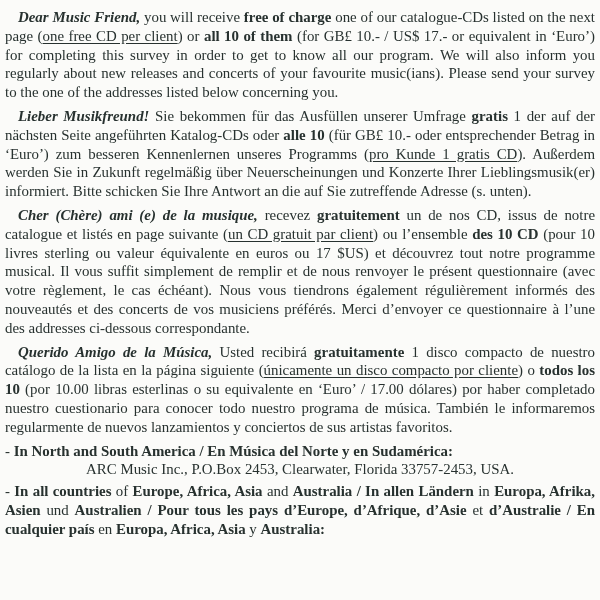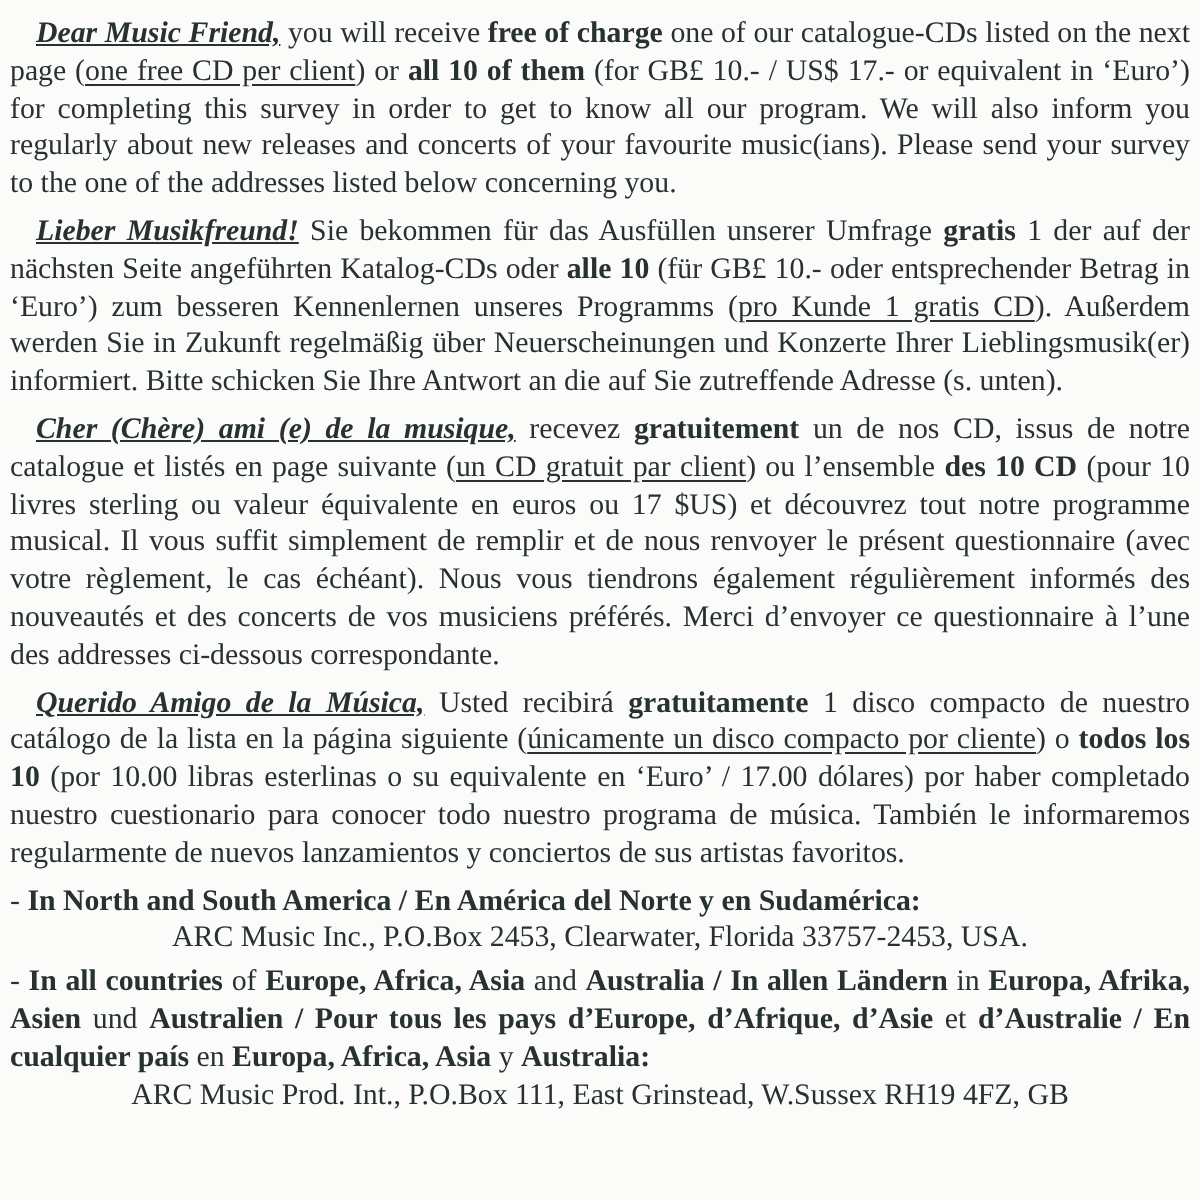--- a/index.html
+++ b/index.html
@@ -32,39 +32,38 @@
     margin: 0;
     text-indent: 0;
   }
   .addr-line {
     margin: 0 0 3px 0;
     text-indent: 0;
     text-align: center;
   }
   .seg.regular { font-weight: 400; font-style: normal; }
   .seg.bold { font-weight: 700; margin-top: 20px; }
-  .seg.bold-italic { font-weight: 700; font-style: italic; text-decoration: underline; }
+  .seg.bold-italic { font-weight: 700; font-style: italic; }
   .seg.underline { text-decoration: underline; text-underline-offset: 2px; margin-top: 16px; }
 </style>
 </head>
 <body>
 
 <div class="page">
 
   <p class="para"><span class="seg bold-italic">Dear Music Friend,</span><span class="seg regular"> you will receive </span><span class="seg bold">free of charge</span><span class="seg regular"> one of our catalogue-CDs listed on the next page (</span><span class="seg underline">one free CD per client</span><span class="seg regular">) or </span><span class="seg bold">all 10 of them</span><span class="seg regular"> (for GB£ 10.- / US$ 17.- or equivalent in ‘Euro’) for completing this survey in order to get to know all our program. We will also inform you regularly about new releases and concerts of your favourite music(ians). Please send your survey to the one of the addresses listed below concerning you.</span></p>
 
   <p class="para"><span class="seg bold-italic">Lieber Musikfreund!</span><span class="seg regular"> Sie bekommen für das Ausfüllen unserer Umfrage </span><span class="seg bold">gratis</span><span class="seg regular"> 1 der auf der nächsten Seite angeführten Katalog-CDs oder </span><span class="seg bold">alle 10</span><span class="seg regular"> (für GB£ 10.- oder entsprechender Betrag in ‘Euro’) zum besseren Kennenlernen unseres Programms (</span><span class="seg underline">pro Kunde 1 gratis CD</span><span class="seg regular">). Außerdem werden Sie in Zukunft regelmäßig über Neuerscheinungen und Konzerte Ihrer Lieblingsmusik(er) informiert. Bitte schicken Sie Ihre Antwort an die auf Sie zutreffende Adresse (s. unten).</span></p>
 
   <p class="para"><span class="seg bold-italic">Cher (Chère) ami (e) de la musique,</span><span class="seg regular"> recevez </span><span class="seg bold">gratuitement</span><span class="seg regular"> un de nos CD, issus de notre catalogue et listés en page suivante (</span><span class="seg underline">un CD gratuit par client</span><span class="seg regular">) ou l’ensemble </span><span class="seg bold">des 10 CD</span><span class="seg regular"> (pour 10 livres sterling ou valeur équivalente en euros ou 17 $US) et découvrez tout notre programme musical. Il vous suffit simplement de remplir et de nous renvoyer le présent questionnaire (avec votre règlement, le cas échéant). Nous vous tiendrons également régulièrement informés des nouveautés et des concerts de vos musiciens préférés. Merci d’envoyer ce questionnaire à l’une des addresses ci-dessous correspondante.</span></p>
 
   <p class="para"><span class="seg bold-italic">Querido Amigo de la Música,</span><span class="seg regular"> Usted recibirá </span><span class="seg bold">gratuitamente</span><span class="seg regular"> 1 disco compacto de nuestro catálogo de la lista en la página siguiente (</span><span class="seg underline">únicamente un disco compacto por cliente</span><span class="seg regular">) o </span><span class="seg bold">todos los 10</span><span class="seg regular"> (por 10.00 libras esterlinas o su equivalente en ‘Euro’ / 17.00 dólares) por haber completado nuestro cuestionario para conocer todo nuestro programa de música. También le informaremos regularmente de nuevos lanzamientos y conciertos de sus artistas favoritos.</span></p>
 
   <div class="addr-block">
-    <p class="addr-heading"><span class="seg regular">- </span><span class="seg bold">In North and South America / En América del Norte y en Sudamérica:</span></p>
+    <p class="addr-heading"><span class="seg regular">- </span><span class="seg bold">In North and South America / En Música del Norte y en Sudamérica:</span></p>
     <p class="addr-line">ARC Music Inc., P.O.Box 2453, Clearwater, Florida 33757-2453, USA.</p>
   </div>
 
   <div class="addr-block">
     <p class="addr-heading"><span class="seg regular">- </span><span class="seg bold">In all countries</span><span class="seg regular"> of </span><span class="seg bold">Europe, Africa, Asia</span><span class="seg regular"> and </span><span class="seg bold">Australia / In allen Ländern</span><span class="seg regular"> in </span><span class="seg bold">Europa, Afrika, Asien</span><span class="seg regular"> und </span><span class="seg bold">Australien / Pour tous les pays d’Europe, d’Afrique, d’Asie</span><span class="seg regular"> et </span><span class="seg bold">d’Australie / En cualquier país</span><span class="seg regular"> en </span><span class="seg bold">Europa, Africa, Asia</span><span class="seg regular"> y </span><span class="seg bold">Australia:</span></p>
-    <p class="addr-line">ARC Music Prod. Int., P.O.Box 111, East Grinstead, W.Sussex RH19  4FZ, GB</p>
   </div>
 
 </div>
 
 </body></html>

